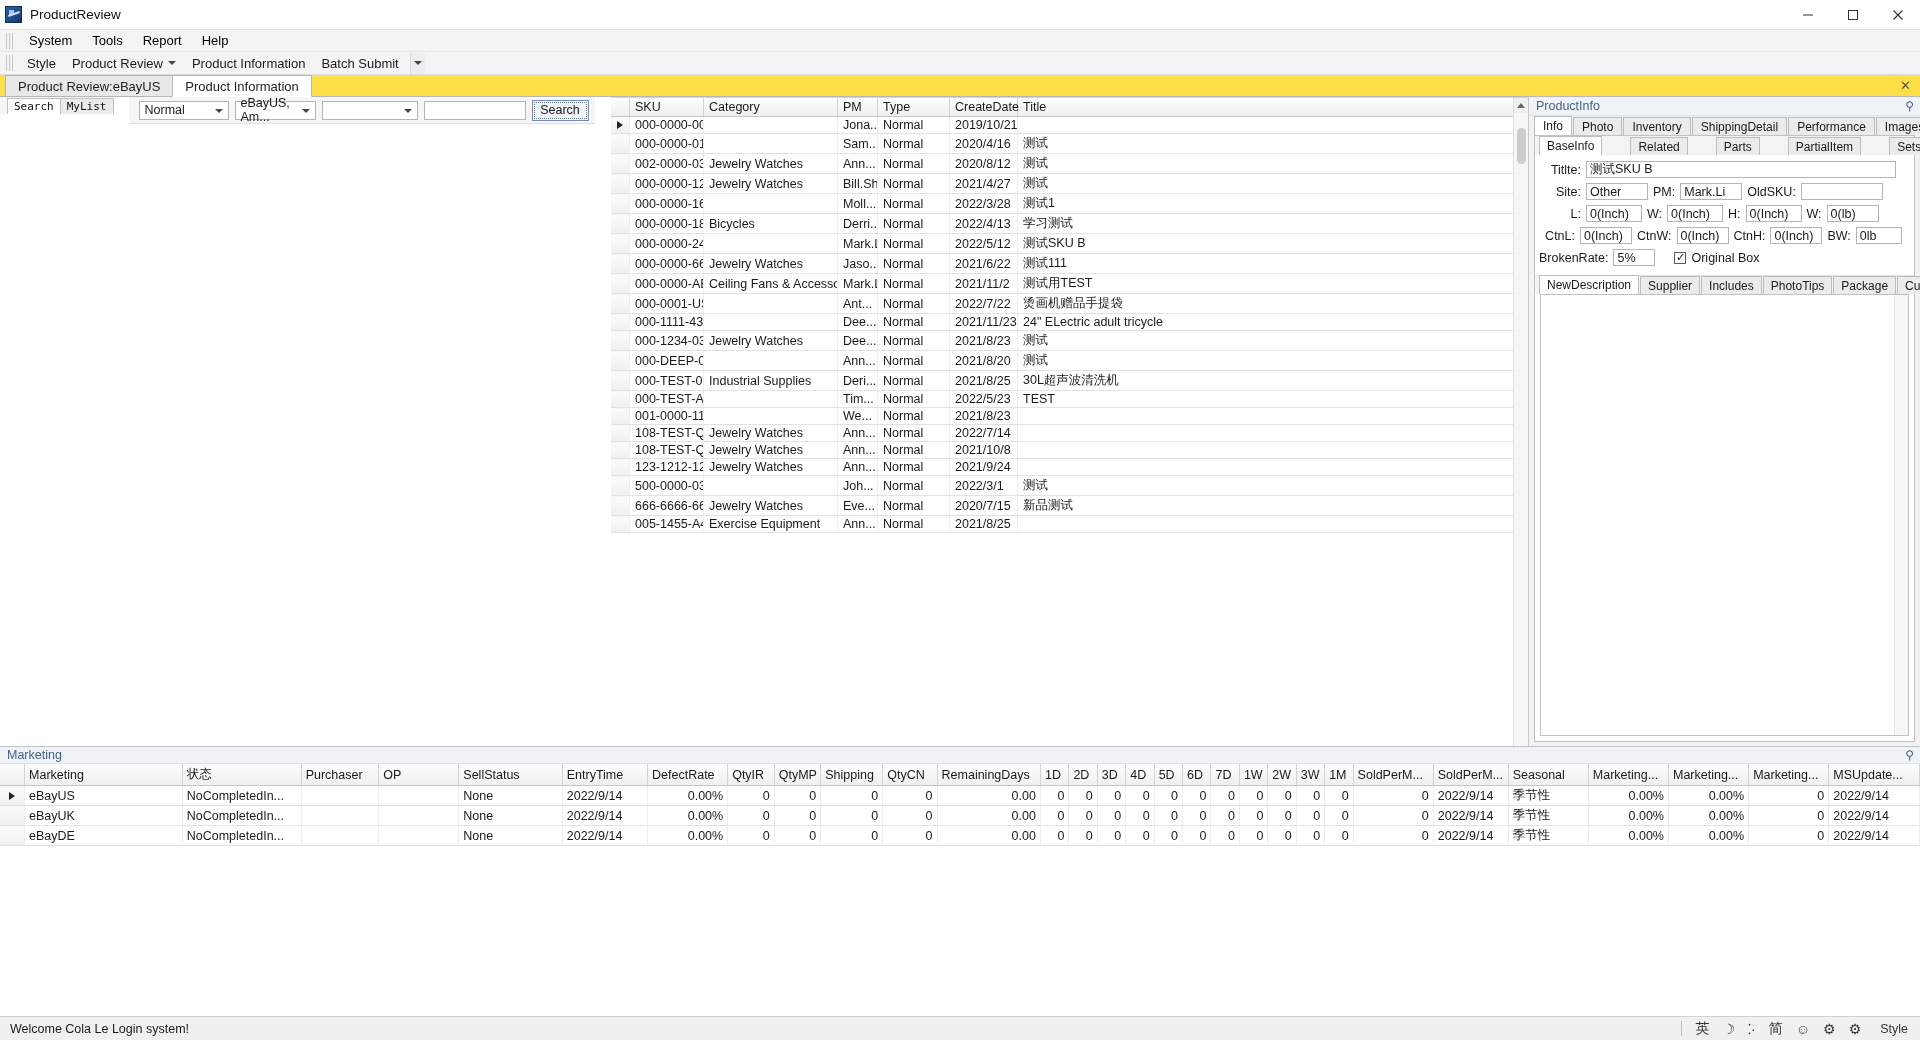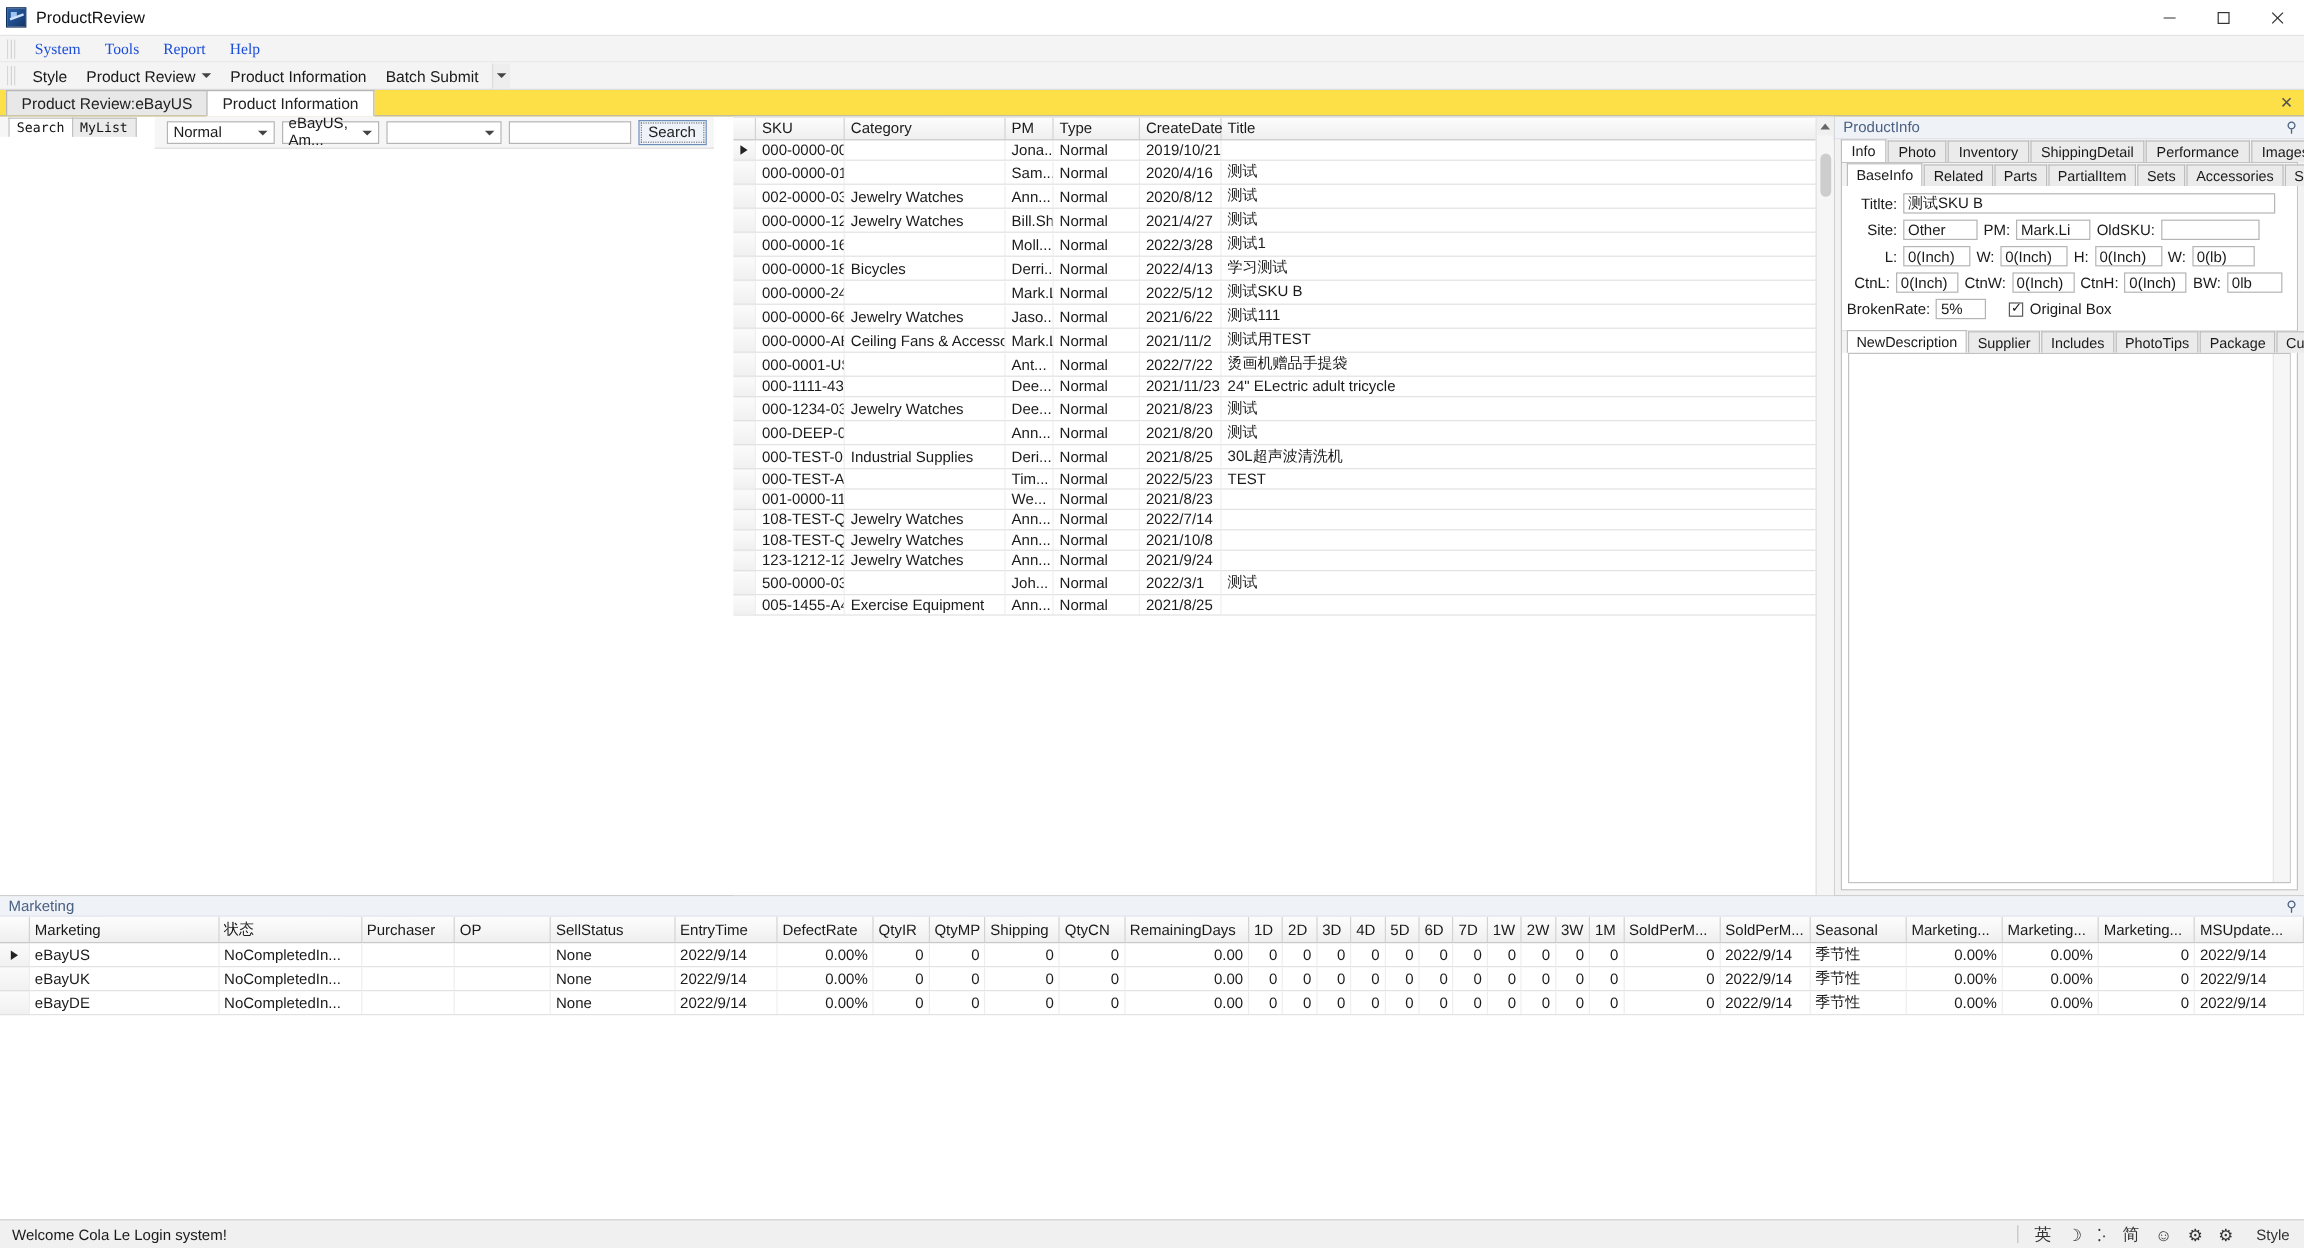--- a/index.html
+++ b/index.html
@@ -43,21 +43,21 @@
 
   
   .menubar {
     height: 22px; min-height: 22px; display: flex; align-items: center;
     background: #f4f4f4; border-bottom: 1px solid #e8e8e8;
     padding-left: 6px;
   }
   .grip { width: 7px; height: 16px; margin-right: 6px;
           background-image: repeating-linear-gradient(to right,#bfbfbf 0 1px,transparent 1px 3px);
           background-size: 3px 16px; background-repeat: repeat-x; opacity:.85; }
-  .menu-item { padding: 1px 10px; font-size: 13px; color: #1d4ed8; font-family: Liberation Serif, serif; }
+  .menu-item { padding: 1px 10px; font-size: 13px; color: #000000; }
 
   
   .ribbonbar {
     height: 23px; min-height: 23px; display: flex; align-items: center;
     background: #f4f4f4; border-bottom: 1px solid #dcdcdc;
     padding-left: 6px;
   }
   .ribbon-item { padding: 1px 8px; font-size: 13px; display:flex; align-items:center; gap:5px;}
   .caret-dn { width:0;height:0;border-left:4px solid transparent;border-right:4px solid transparent;
               border-top:4px solid #444; display:inline-block; }
@@ -147,21 +147,21 @@
   .rp-tabs { display:flex; align-items:flex-end; height:19px; padding-left:5px;
              background:#f2f2f2; }
   .rp-tab { font-size:12px; padding: 0 8px; height:18px; display:flex;
             align-items:center; border:1px solid #bdbdbd; border-bottom:none;
             background:#ebebeb; margin-right:1px; }
   .rp-tab.active { background:#ffffff; height:19px; }
   .rp-inner { flex:1 1 auto; min-height:0; margin: 0 5px 4px 5px;
               border:1px solid #c2c2c2; background:#ffffff;
               display:flex; flex-direction:column; }
   .rp-tabs2 { display:flex; align-items:flex-end; height:19px; padding-left:4px;
-              background:#f3f3f3; position:relative; }
+              background:#f3f3f3; position:relative;gap:27px; }
   .rp-tab2 { font-size:12px; padding:0 7px; height:18px; display:flex; align-items:center;
              border:1px solid #bdbdbd; border-bottom:none; background:#ebebeb;
              margin-right:1px; white-space:nowrap; }
   .rp-tab2.active { background:#ffffff; height:19px; }
 
   .form { padding: 6px 8px 4px 4px; background:#fff; }
   .frow { display:flex; align-items:center; margin-bottom:5px; gap:5px; }
   .flabel { font-size:12.5px; text-align:right; white-space:nowrap; }
   .finput { height:17px; border:1px solid #b5b5b5; background:#fff;
             font-size:12.5px; padding:0 3px; display:flex; align-items:center;
@@ -496,20 +496,29 @@
                 <td></td>
               </tr>
               <tr>
                 <td class="rowmark"></td>
                 <td>500-0000-03</td>
                 <td></td>
                 <td>Joh...</td>
                 <td>Normal</td>
                 <td>2022/3/1</td>
                 <td>测试</td>
+              </tr>
+              <tr>
+                <td class="rowmark"></td>
+                <td>666-6666-66</td>
+                <td>Jewelry Watches</td>
+                <td>Eve...</td>
+                <td>Normal</td>
+                <td>2020/7/15</td>
+                <td>新品测试</td>
               </tr>
               <tr>
                 <td class="rowmark"></td>
                 <td>005-1455-A4</td>
                 <td>Exercise Equipment</td>
                 <td>Ann...</td>
                 <td>Normal</td>
                 <td>2021/8/25</td>
                 <td></td>
               </tr>

